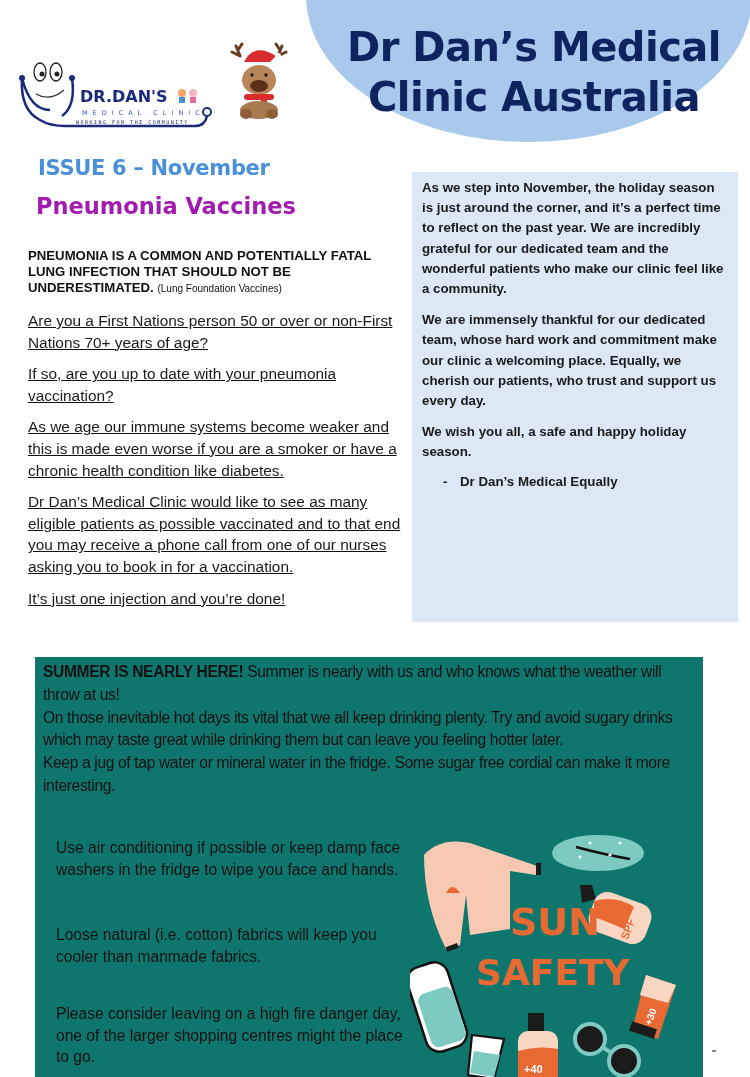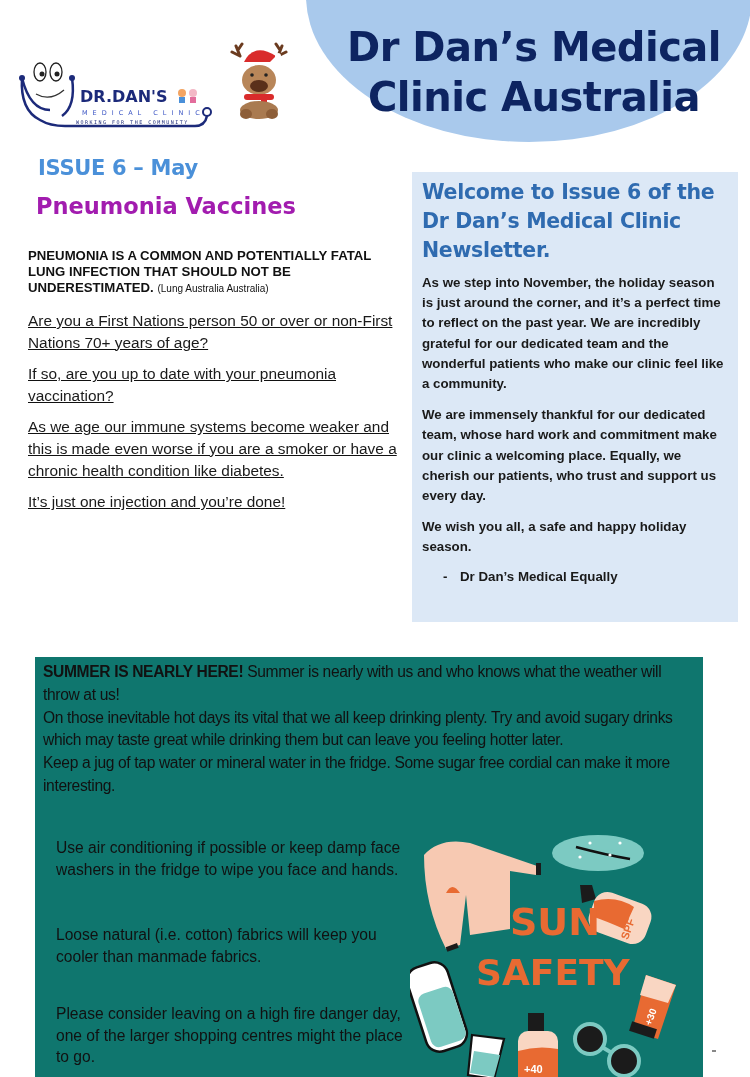--- a/index.html
+++ b/index.html
@@ -115,35 +115,35 @@
   <ellipse cx="31" cy="44" rx="9" ry="6" fill="#5a301a"></ellipse>
   <circle cx="24" cy="33" r="1.8" fill="#222"></circle>
   <circle cx="38" cy="33" r="1.8" fill="#222"></circle>
   <rect x="16" y="52" width="30" height="6" rx="3" fill="#d92b2b"></rect>
   <rect x="33" y="56" width="6" height="9" fill="#d92b2b"></rect>
   <ellipse cx="31" cy="68" rx="19" ry="9" fill="#a97a50"></ellipse>
   <ellipse cx="18" cy="72" rx="6" ry="5" fill="#8d5e38"></ellipse>
   <ellipse cx="44" cy="72" rx="6" ry="5" fill="#8d5e38"></ellipse>
 </svg>
 
-<div class="issue-label">ISSUE 6 – May</div>
+<div class="issue-label">ISSUE 6 – November</div>
 <div class="section-title">Pneumonia Vaccines</div>
 <div class="caps-intro">
   <span>PNEUMONIA IS A COMMON AND POTENTIALLY FATAL LUNG INFECTION THAT SHOULD NOT BE UNDERESTIMATED.</span>
-  <span class="cite">(Lung Australia Australia)</span>
+  <span class="cite">(Lung Foundation Vaccines)</span>
 </div>
 <div class="left-body">
   <p>Are you a First Nations person 50 or over or non-First Nations 70+ years of age?</p>
   <p>If so, are you up to date with your pneumonia vaccination?</p>
   <p>As we age our immune systems become weaker and this is made even worse if you are a smoker or have a chronic health condition like diabetes.</p>
+  <p>Dr Dan’s Medical Clinic would like to see as many eligible patients as possible vaccinated and to that end you may receive a phone call from one of our nurses asking you to book in for a vaccination.</p>
   <p>It’s just one injection and you’re done!</p>
 </div>
 
 <div class="welcome-panel">
-  <div class="welcome-title">Welcome to Issue 6 of the Dr Dan’s Medical Clinic Newsletter.</div>
   <p>As we step into November, the holiday season is just around the corner, and it’s a perfect time to reflect on the past year. We are incredibly grateful for our dedicated team and the wonderful patients who make our clinic feel like a community.</p>
   <p>We are immensely thankful for our dedicated team, whose hard work and commitment make our clinic a welcoming place. Equally, we cherish our patients, who trust and support us every day.</p>
   <p>We wish you all, a safe and happy holiday season.</p>
   <div class="signoff">
     <span class="dash">-</span>
     <span>Dr Dan’s Medical Equally</span>
   </div>
 </div>
 
 <div class="summer-panel">

